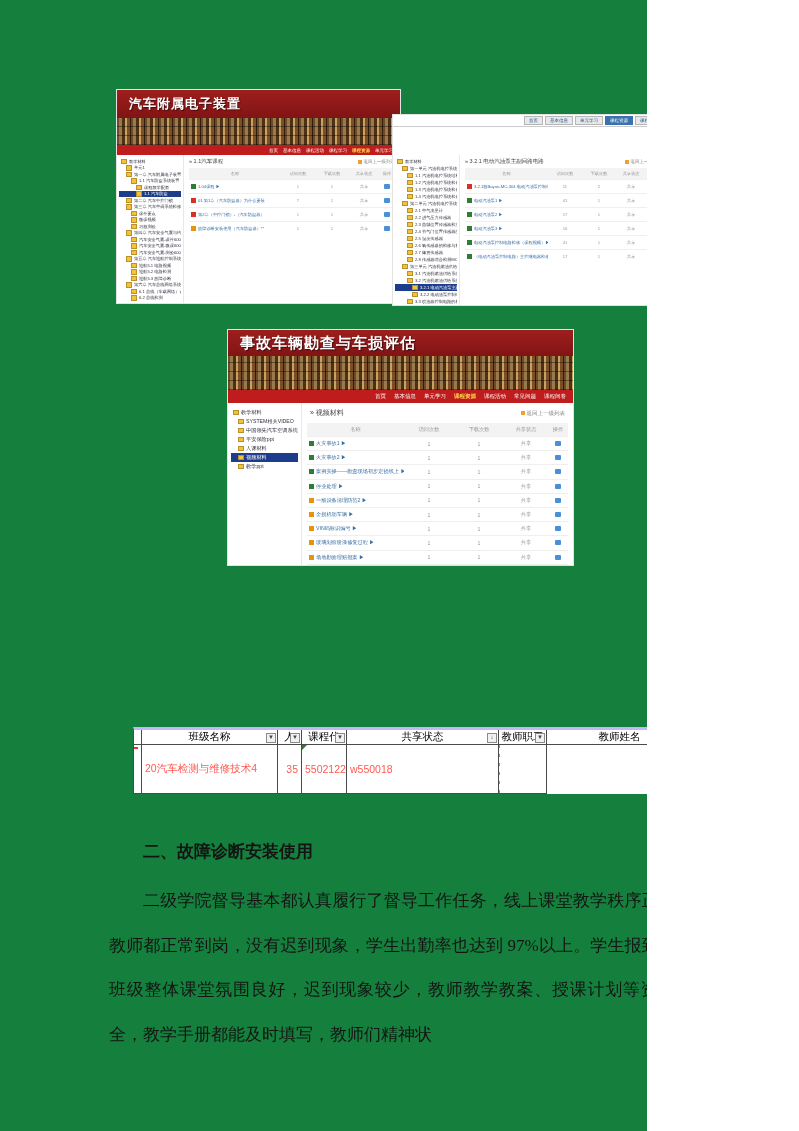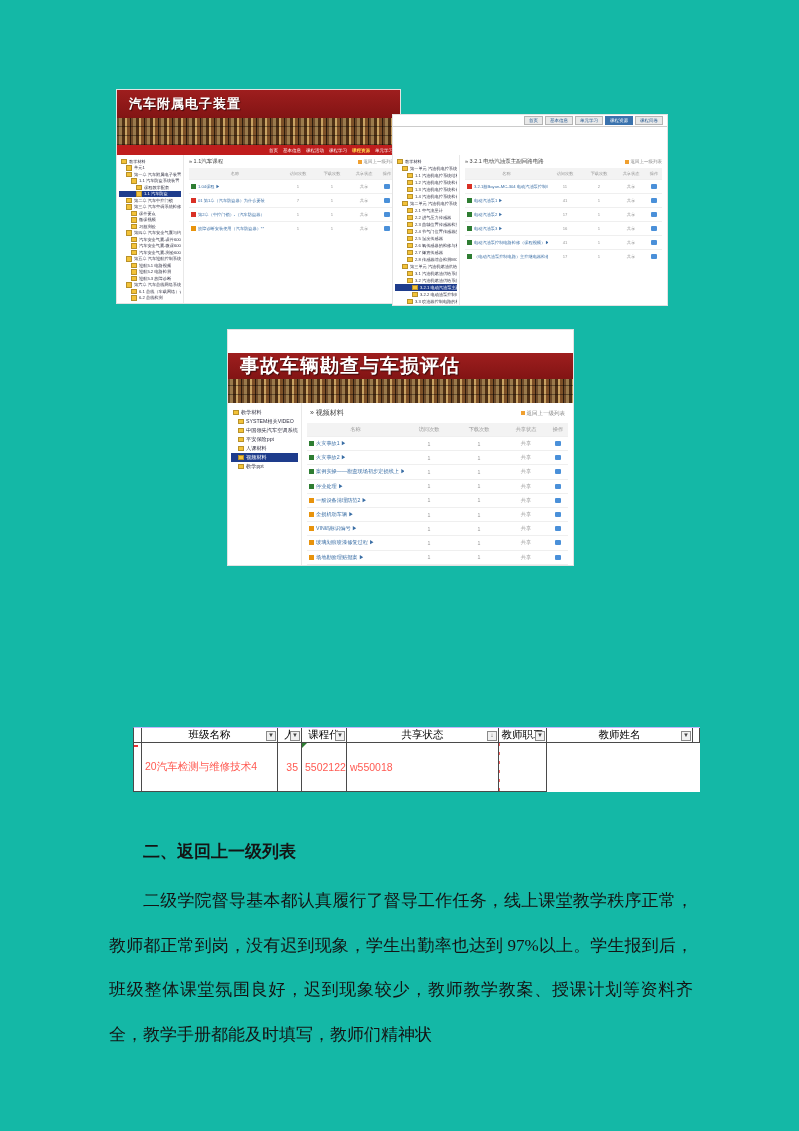--- a/index.html
+++ b/index.html
@@ -1,28 +1,28 @@
 <!DOCTYPE html>
 <html style="--banner-red: #9e1e1e; --nav-red: #bf1d1d; --nav-highlight: #ffd34d; --banner-blue-dark: #0a2f52; --banner-blue-light: #2a7cc0; --tab-active: #3a72ad; --selected-navy: #1e3c8c; --excel-red: #ff5a52; --link-blue: #3a6ea5; --op-blue: #4a90d9;"><head>
 <meta charset="utf-8">
 <style>
   html,body{margin:0;padding:0;background:#fff;}
-  .page{position:relative;width:799px;height:1131px;background:#14b8a6;overflow:hidden;
+  .page{position:relative;width:647px;height:1131px;background:#15803d;overflow:hidden;
         font-family:"Liberation Sans",sans-serif;}
 
   
   .shot{position:absolute;background:#fff;box-shadow:0 0 0 1px #e3e3e3;overflow:hidden;}
   .shot-a{left:117px;top:90px;width:283px;height:213px;}
   .shot-b{left:393px;top:115px;width:274px;height:190px;z-index:2;}
   .shot-c{left:228px;top:330px;width:345px;height:235px;}
 
   .band-red{height:28px;background:linear-gradient(180deg,var(--banner-red,#9e1e1e),#821414);
             color:#fff;font-weight:bold;font-size:13px;line-height:28px;padding-left:12px;
             text-shadow:1px 1px 1px rgba(0,0,0,.55);letter-spacing:1px;}
-  .shot-c .band-red{height:26px;font-size:19px;line-height:26px;margin-top:23px;}
+  .shot-c .band-red{height:26px;font-size:15px;line-height:26px;}
   .band-blue{height:28px;background:linear-gradient(180deg,var(--banner-blue-dark,#0a2f52),var(--banner-blue-light,#2a7cc0));
              color:#fff;font-weight:bold;font-size:13px;line-height:26px;padding-left:10px;
              text-shadow:1px 1px 1px rgba(0,0,0,.5);letter-spacing:1px;}
   .photo{height:27px;
     background:
       repeating-linear-gradient(0deg, rgba(0,0,0,.38) 0 1px, rgba(0,0,0,0) 1px 9px),
       repeating-linear-gradient(90deg,#6d4b2a 0 2px,#9a7a4c 2px 5px,#4e3015 5px 8px,#c8a263 8px 10px,#7c4f27 10px 13px,#2f1d0e 13px 14px);
   }
   .shot-c .photo{height:34px;}
   .rednav{height:10px;background:var(--nav-red,#bf1d1d);display:flex;justify-content:flex-end;
@@ -79,21 +79,21 @@
   .p1{top:596px;line-height:45px;}
   .p2{top:879px;line-height:44.5px;}
   .heading{position:absolute;left:109px;top:839px;margin:0;color:#141414;
            font-family:"Liberation Serif","DejaVu Serif",serif;font-size:17px;font-weight:bold;
            text-indent:34px;line-height:26px;}
 
   
   .xt{position:absolute;left:133px;top:727px;display:grid;
       grid-template-columns:8px 136px 24px 45px 152px 48px 146px 7px;
       grid-template-rows:15px 49px;
-      border-top:1px solid #c4b5fd;border-left:1px solid #4a4a4a;
+      border-top:3px solid #c4b5fd;border-left:1px solid #4a4a4a;
       font-size:10.5px;background:#fff;}
   .xc{border-right:1px solid #4a4a4a;border-bottom:1px solid #4a4a4a;position:relative;
       display:flex;align-items:center;overflow:hidden;}
   .xh{justify-content:center;color:#000;}
   .xd{color:var(--excel-red,#ff5a52);padding:0 3px;}
   .xd.num{justify-content:flex-end;}
   .fbox{position:absolute;right:1px;top:3px;width:8px;height:8px;border:1px solid #8a8a8a;
         background:#f1f1f1;font-size:6px;line-height:7px;color:#444;text-align:center;}
   .gtri{position:absolute;left:0;top:0;width:0;height:0;
         border-top:5px solid #2e7d32;border-right:5px solid transparent;}
@@ -684,16 +684,16 @@
         <span>55021222</span>
       </div>
       <div class="xc xd">
         <span>w550018</span>
       </div>
       <div class="xc">
         <span class="reddash"></span>
       </div>
     </div>
 
-  <h3 class="heading">二、返回上一级列表</h3>
+  <h3 class="heading">二、故障诊断安装使用</h3>
   <p class="para p2">二级学院督导基本都认真履行了督导工作任务，线上课堂教学秩序正常，教师都正常到岗，没有迟到现象，学生出勤率也达到 97%以上。学生报到后，班级整体课堂氛围良好，迟到现象较少，教师教学教案、授课计划等资料齐全，教学手册都能及时填写，教师们精神状</p>
 
 </div>
 
 </body></html>

